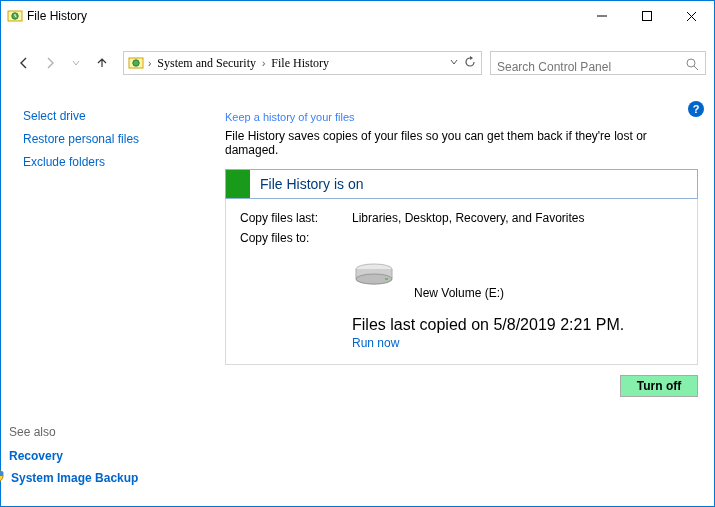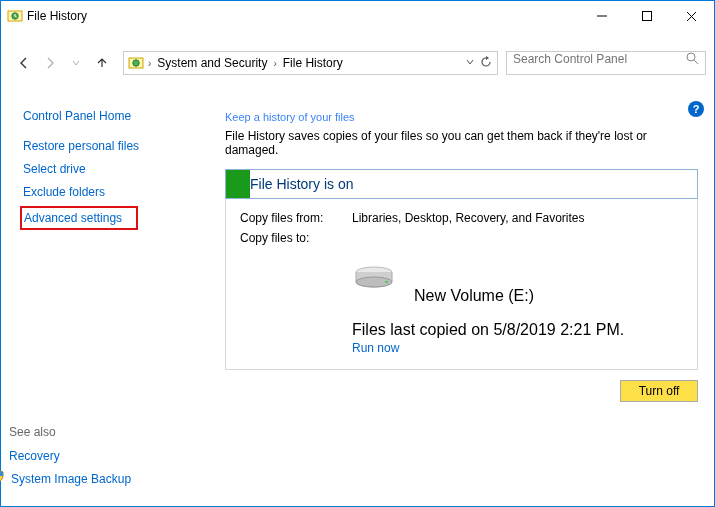--- a/index.html
+++ b/index.html
@@ -27,26 +27,26 @@
     padding: 0 8px 0 12px; gap: 4px;
   }
   .nav-arrow { width: 22px; height: 22px; display:flex; align-items:center; justify-content:center; }
   .nav-arrow.disabled { opacity: .38; }
   .breadcrumb {
     flex: 1; height: 24px; border: 1px solid #ccc;
     display: flex; align-items: center; font-size: 12px;
     margin-left: 6px; margin-right: 4px; padding-left: 2px;
     position: relative;
   }
-  .breadcrumb .bc-seg { padding: 0 4px; color: #000; }
+  .breadcrumb .bc-seg { padding: 0 4px; color: #000; font-family: Liberation Serif, serif; }
   .breadcrumb .bc-chevron { color: #555; font-size: 10px; padding: 0 2px; }
   .bc-right { margin-left: auto; display:flex; align-items:center; gap:4px; padding-right:4px; }
   .searchbox {
-    width: 200px; height: 24px; border: 1px solid #ccc;
-    display: flex; align-items: flex-start; padding: 0 6px;
+    width: 216px; height: 24px; border: 1px solid #ccc;
+    display: flex; align-items: flex-end; padding: 0 6px;
     font-size: 12px; color: #777; justify-content: space-between;
   }
   .searchbox input {
     border: none; outline: none; width: 160px; font-size: 12px; color: #333;
   }
   
   .content { flex: 1; display: flex; position: relative; }
   .help-icon {
     position: absolute; top: 6px; right: 10px;
     width: 16px; height: 16px; border-radius: 50%;
@@ -59,50 +59,51 @@
     position: relative;
   }
   .sidebar .home { color: #0066cc; margin-bottom: 16px; }
   .sidebar .link { color: #0066cc; margin-bottom: 9px; }
   .sidebar .highlight-box {
     border: 2px solid #d11; padding: 3px 6px 3px 2px; width: 118px;
     margin-top: -2px; margin-left: -3px;
   }
   .sidebar-bottom { position: absolute; bottom: 14px; left: 8px; }
   .see-also { color: #666; font-size: 12px; margin-bottom: 10px; }
-  .sb-row { display:flex; align-items:flex-end; gap:6px; margin-bottom:6px; }
+  .sb-row { display:flex; align-items:center; gap:6px; margin-bottom:6px;font-weight:bold; }
   .sb-row .txt { color: #0066cc; font-size: 12px; }
   .main {
     flex: 1; padding: 16px 16px 10px 14px;
     position: relative;
   }
   .heading { color: #3b82f6; font-size: 11px; font-weight: 400; margin-bottom: 6px; }
   .subtext { font-size: 12px; color: #000; margin-bottom: 12px; }
   .status-box {
     border: 1px solid #8fb3d9; height: 30px;
     display: flex; align-items: center;
   }
   .status-green { width: 24px; height: 100%; background: #1a9a1a; }
-  .status-label { color: #003a7a; font-size: 14px; padding-left: 0; }
+  .status-label { color: #003a7a; font-size: 14px; padding-left: 10px; }
   .detail-box {
     border: 1px solid #d9d9d9; border-top: none;
     padding: 12px 14px 14px 14px; font-size: 12px;
   }
   .detail-row { display: flex; margin-bottom: 6px; }
   .detail-label { width: 112px; color: #000; }
   .detail-val { flex:1; color:#000; }
   .drive-block { display:flex; align-items:center; gap:18px; margin-left:112px; margin-top:4px; }
-  .drive-text { font-size:16px; line-height:1.4;margin-top:34px; }
+  .drive-text { font-size:12px; line-height:1.4;margin-top:34px; }
   .last-copied { margin-left:112px; margin-top:14px; font-size:16px; }
   .run-now { color:#0066cc; font-size:12px; margin-left:112px; margin-top:2px; }
   .turnoff-row { display:flex; justify-content:flex-end; margin-top:10px; }
   .turnoff-btn {
     min-width: 78px; height: 22px; font-size: 12px;
-    border: 1px solid #aaa; background: #fde047;
+    border: 1px solid #aaa; background: #86efac;
     padding: 0 12px;
+    font-weight: bold;
   }
   .fh-icon { width:16px; height:16px; display:inline-block; }
 </style>
 </head>
 <body>
 
 <div class="window">
 
   <div class="titlebar">
     <span class="fh-icon">
@@ -189,27 +190,23 @@
             <line x1="8" y1="8" x2="12" y2="12" stroke="#888"></line>
           </svg>
       </span>
     </div>
   </div>
 
   <div class="content">
     <div class="help-icon">?</div>
 
     <div class="sidebar">
-      <div class="home">Control Panel Home</div>
+      <div class="link">Select drive</div>
       <div class="link">Restore personal files</div>
-      <div class="link">Select drive</div>
       <div class="link">Exclude folders</div>
-      <div class="highlight-box">
-        <div class="link" style="margin-bottom:0">Advanced settings</div>
-      </div>
 
       <div class="sidebar-bottom">
         <div class="see-also">See also</div>
         <div class="sb-row">
           <span class="txt">Recovery</span>
         </div>
         <div class="sb-row" style="margin-left:-18px">
           <span>
             <svg width="14" height="14" viewBox="0 0 14 14">
               <path d="M7 1 L12 3 L12 7 C12 10 9.5 12.5 7 13 C4.5 12.5 2 10 2 7 L2 3 Z" fill="#ffd24d" stroke="#b58900"></path>
@@ -227,21 +224,21 @@
       <div class="heading">Keep a history of your files</div>
       <div class="subtext">File History saves copies of your files so you can get them back if they're lost or damaged.</div>
 
       <div class="status-box">
         <div class="status-green"></div>
         <div class="status-label">File History is on</div>
       </div>
 
       <div class="detail-box">
         <div class="detail-row">
-          <div class="detail-label">Copy files from:</div>
+          <div class="detail-label">Copy files last:</div>
           <div class="detail-val">Libraries, Desktop, Recovery, and Favorites</div>
         </div>
         <div class="detail-row">
           <div class="detail-label">Copy files to:</div>
         </div>
         <div class="drive-block">
           <span>
             <svg width="44" height="28" viewBox="0 0 44 28">
               <ellipse cx="22" cy="8" rx="18" ry="5" fill="#e8e8e8" stroke="#bbb"></ellipse>
               <path d="M4 8 L4 18 A18 5 0 0 0 40 18 L40 8" fill="#cfcfcf" stroke="#aaa"></path>

